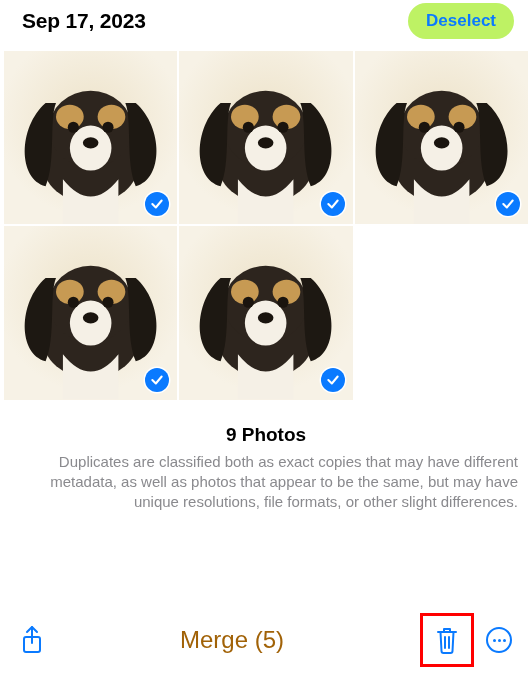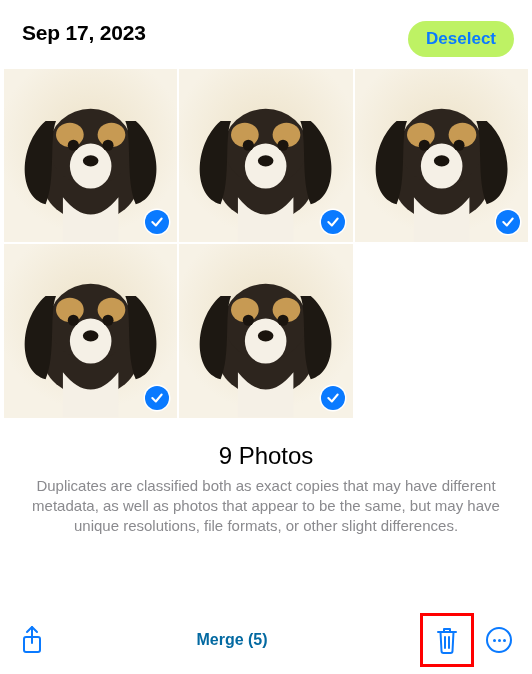--- a/index.html
+++ b/index.html
@@ -7,23 +7,23 @@
     margin: 0;
     width: 532px;
     height: 674px;
     font-family: -apple-system, "Helvetica Neue", Helvetica, Arial, sans-serif;
     background: #ffffff;
     color: #000;
     overflow: hidden;
   }
   .header {
     display: flex;
-    align-items: flex-start;
+    align-items: center;
     justify-content: space-between;
-    padding: 21px 18px 12px 22px;
+    padding: 3px 18px 12px 22px;
   }
   .date-title {
     font-size: 21px;
     font-weight: 700;
     letter-spacing: -0.2px;
   }
   .deselect-btn {
     background: #bef264;
     border: none;
     border-radius: 22px;
@@ -61,26 +61,26 @@
     border-radius: 50%;
     background: #0a7aff;
     display: flex;
     align-items: center;
     justify-content: center;
     box-shadow: 0 0 0 1.5px #fff;
   }
   .check-badge svg { width: 14px; height: 14px; }
   .count-heading {
     text-align: center;
-    font-size: 24px;
-    font-weight: 400;
+    font-size: 19px;
+    font-weight: 700;
     margin-top: 24px;
   }
   .description {
-    text-align: center;
+    text-align: right;
     font-size: 15px;
     line-height: 1.35;
     color: #8a8a8e;
     padding: 6px 14px 0;
   }
   .toolbar {
     position: absolute;
     bottom: 0;
     left: 0;
     right: 0;
@@ -90,23 +90,23 @@
     justify-content: space-between;
     padding: 0 20px;
   }
   .share-btn, .trash-wrap, .more-btn {
     display: inline-flex;
     align-items: center;
     justify-content: center;
   }
   .share-btn svg { width: 24px; height: 30px; }
   .merge-btn {
-    font-size: 16px;
-    font-weight: 700;
-    color: #0369a1;
+    font-size: 24px;
+    font-weight: 400;
+    color: #a16207;
     background: none;
     border: none;
     cursor: pointer;
   }
   .right-group {
     display: flex;
     align-items: center;
     gap: 12px;
   }
   .trash-highlight {

